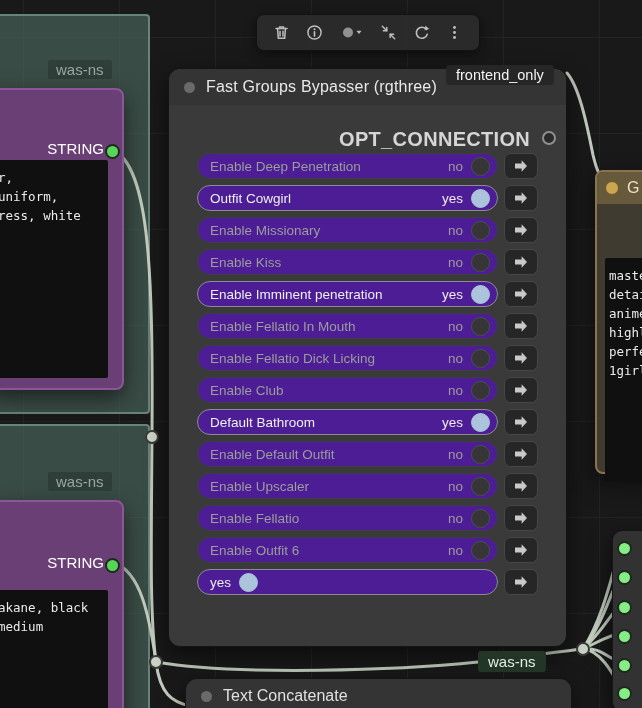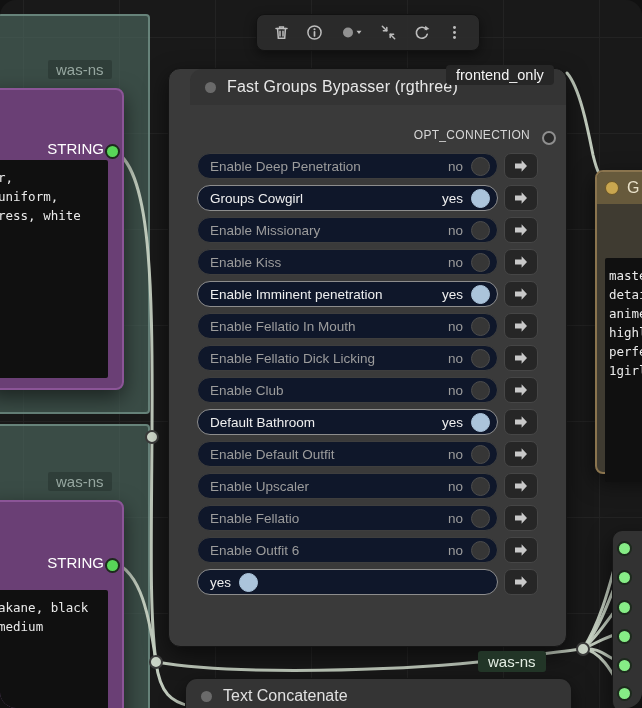--- a/index.html
+++ b/index.html
@@ -3,21 +3,20 @@
 <meta charset="utf-8">
 <style>
   html,body{margin:0;padding:0;background:#111;}
   .canvas{
     position:relative;width:642px;height:708px;overflow:hidden;
     background-color:#191919;
     background-image:linear-gradient(#232323 1px,transparent 1px),
                      linear-gradient(90deg,#232323 1px,transparent 1px);
     background-size:96px 96px;background-position:23px 37px;
     font-family:"Liberation Sans",sans-serif;
-    border-radius:16px;
     -webkit-font-smoothing:antialiased;
   }
   
   .group{position:absolute;border-radius:4px;z-index:1;}
   .group.teal{background:rgba(86,118,108,.55);border:2px solid rgba(128,162,150,.65);}
   .gtitle{position:absolute;font-size:15px;color:#97a8a1;background:rgba(0,0,0,.18);padding:1px 8px;border-radius:2px;}
   
   .wires{position:absolute;left:0;top:0;z-index:2;pointer-events:none;}
   .wires path{stroke:#c9d4c5;stroke-width:3;fill:none;stroke-linecap:round;opacity:.95;}
   .wires circle.reroute{fill:#ccd6c8;stroke:#3a3a3a;stroke-width:2;}
@@ -37,30 +36,30 @@
     border-radius:6px 6px 0 0;display:flex;align-items:center;}
   .tan .hdr .hdot{width:12px;height:12px;border-radius:50%;background:#c9a64f;border:1px solid #6b5526;margin-left:8px;}
   .tan .hdr .htitle{color:#e9e1c9;font-size:16px;margin-left:8px;}
   
   .innode{background:#323232;border:1px solid #161616;border-right:none;border-radius:10px 0 0 10px;}
   .in-dot{position:absolute;left:4px;width:11px;height:11px;border-radius:50%;
     background:#86ed86;border:2px solid #1d2a1d;}
   
   .bypasser{left:168px;top:68px;width:397px;height:577px;background:#3a3a3a;
     border:1px solid #141414;border-radius:12px;z-index:4;}
-  .bp-header{height:36px;display:flex;align-items:center;background:#343434;border-radius:12px 12px 0 0;margin-left:21px;}
+  .bp-header{height:36px;display:flex;align-items:center;background:#343434;border-radius:12px 12px 0 0;}
   .bp-header .hdot{width:11px;height:11px;border-radius:50%;background:#6a6a6a;margin-left:15px;}
   .bp-header .htitle{color:#e8e8e8;font-size:16px;margin-left:11px;letter-spacing:.2px;}
-  .opt-label{position:absolute;right:36px;top:59px;font-size:12px;color:#d6d6d6;letter-spacing:.3px;}
+  .opt-label{position:absolute;right:36px;top:59px;font-size:20px;color:#d6d6d6;letter-spacing:.3px;font-weight:bold;}
   .opt-dot{position:absolute;right:10px;top:62px;width:10px;height:10px;border-radius:50%;
     background:#2a2a2a;border:2px solid #8f8f8f;}
   .rows{position:absolute;left:28px;top:84px;width:341px;}
   .row{display:flex;align-items:center;height:26px;margin-bottom:6px;}
   .pill{flex:1;display:flex;align-items:center;height:24px;border-radius:13px;
-    background:#0f172a;border:1px solid #3e3e3e;padding:0 7px 0 12px;min-width:0;}
+    background:#4c1d95;border:1px solid #3e3e3e;padding:0 7px 0 12px;min-width:0;}
   .row .rlabel{flex:1;font-size:13.5px;color:#9c9c9c;white-space:nowrap;overflow:hidden;}
   .row .rvalue{font-size:13.5px;color:#9c9c9c;margin-right:8px;}
   .row .rtoggle{width:17px;height:17px;border-radius:50%;background:#363636;border:1px solid#4c4c4c;flex:none;}
   .row.on .pill{border-color:#8d8d8d;}
   .row.on .rlabel,.row.on .rvalue{color:#efefef;}
   .row.on .rtoggle{background:#abc4db;border-color:#abc4db;}
   .arrowbtn{width:34px;height:26px;margin-left:6px;border-radius:7px;background:#262626;
     border:1px solid #464646;display:flex;align-items:center;justify-content:center;flex:none;box-sizing:border-box;}
   .arrowbtn svg{display:block;}
   
@@ -159,21 +158,21 @@
         <span class="rtoggle"></span>
       </div>
       <div class="arrowbtn">
         <svg width="16" height="16" viewBox="0 0 16 16">
           <polygon points="2,5.6 8.6,5.6 8.6,2.2 14,8 8.6,13.8 8.6,10.4 2,10.4" fill="#c9c9c9"></polygon>
         </svg>
       </div>
     </div>
         <div class="row on">
       <div class="pill">
-        <span class="rlabel">Groups Cowgirl</span>
+        <span class="rlabel">Outfit Cowgirl</span>
         <span class="rvalue">yes</span>
         <span class="rtoggle"></span>
       </div>
       <div class="arrowbtn">
         <svg width="16" height="16" viewBox="0 0 16 16">
           <polygon points="2,5.6 8.6,5.6 8.6,2.2 14,8 8.6,13.8 8.6,10.4 2,10.4" fill="#c9c9c9"></polygon>
         </svg>
       </div>
     </div>
         <div class="row">

